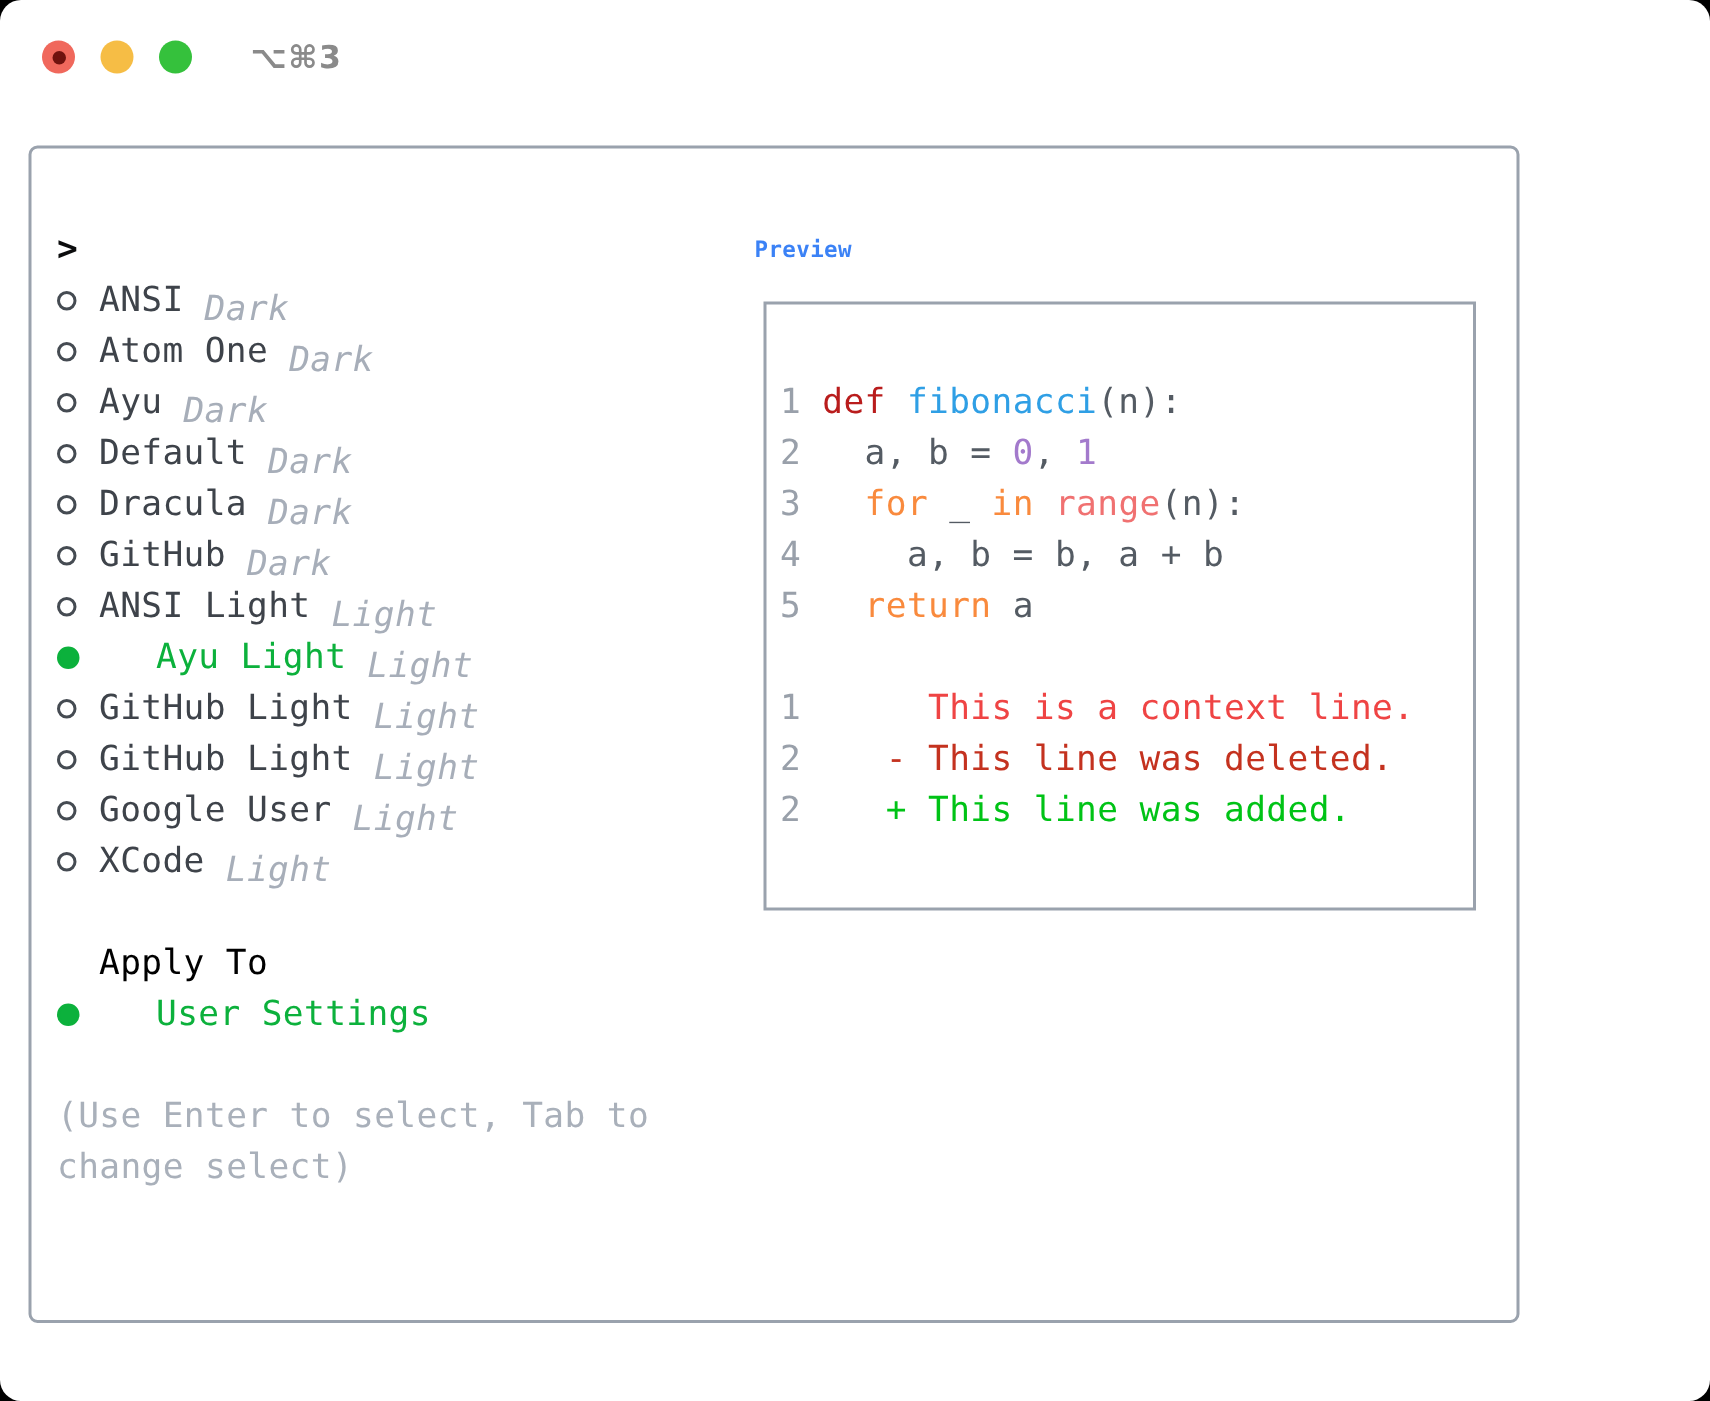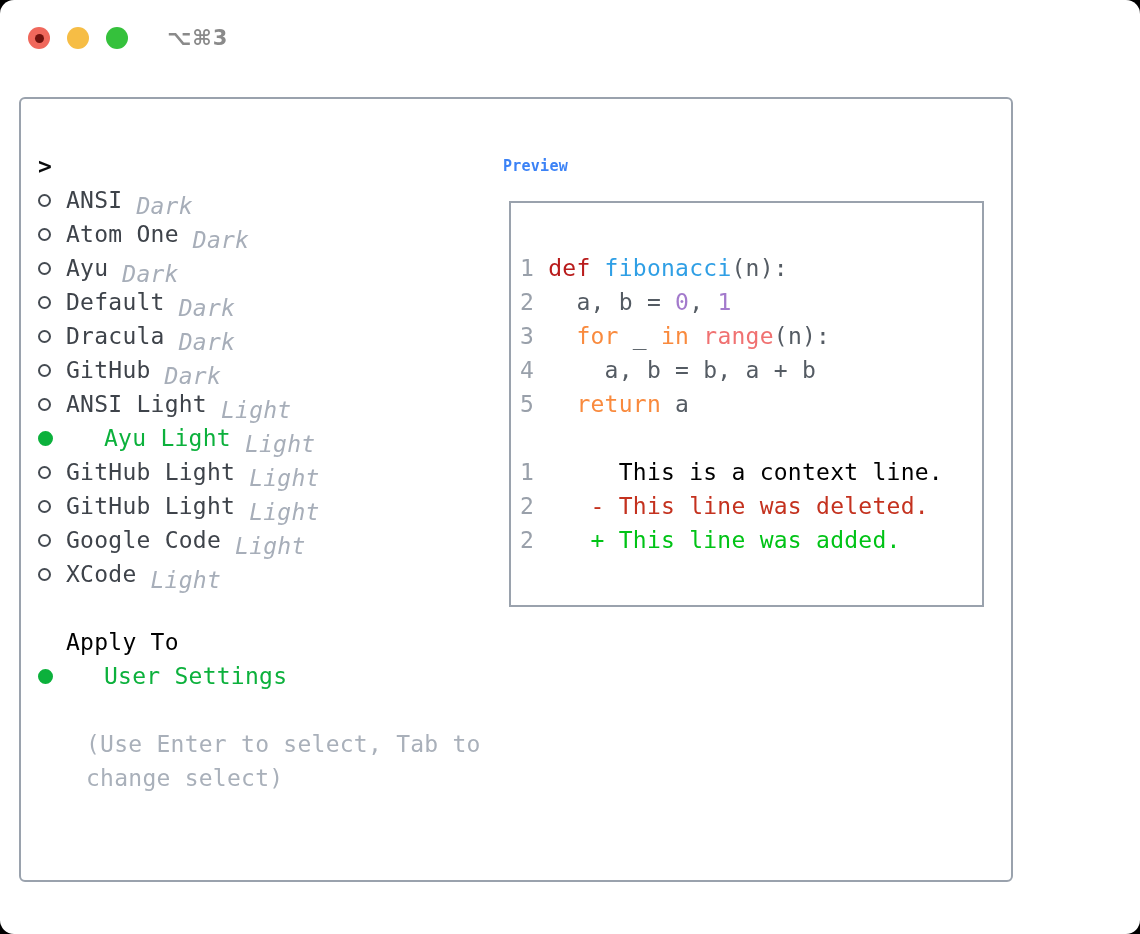--- a/index.html
+++ b/index.html
@@ -34,21 +34,21 @@
   }
   .pfx{width:28px;flex:none;display:flex;align-items:center;}
   .caret{font-weight:bold;color:#0b0c0d;}
   .hdr{font-weight:bold;color:#0b0c0d;}
   .apply-ttl{color:#000;}
   .circle{width:13px;height:13px;border:2px solid #454b52;border-radius:50%;box-sizing:border-box;}
   .circle.filled{width:15px;height:15px;background:var(--green);border-color:var(--green);}
   .sel .nm{color:var(--green);margin-left:38px;}
   .tag{color:#a7aeb9;font-style:italic;margin-left:14px;margin-top:12px;}
   .spacer{height:34px;}
-  .hint-line{color:#a9b0ba;margin-left:48px;}
+  .hint-line{color:#a9b0ba;}
   
   .preview-hdr{
     position:absolute;left:482px;top:50px;height:34px;line-height:34px;
     font-size:15px;letter-spacing:0.25px;font-weight:bold;color:#3b82f6;
   }
   .preview-box{
     position:absolute;left:488px;top:102px;width:475px;height:406px;
     border:2px solid var(--border);box-sizing:border-box;background:#fff;
     padding:48px 0 0 9px;overflow:hidden;
   }
@@ -77,21 +77,21 @@
           <div class="row"><span class="pfx"><span class="circle"></span></span><span class="nm">ANSI</span><span class="tag">Dark</span></div>
           <div class="row"><span class="pfx"><span class="circle"></span></span><span class="nm">Atom One</span><span class="tag">Dark</span></div>
           <div class="row"><span class="pfx"><span class="circle"></span></span><span class="nm">Ayu</span><span class="tag">Dark</span></div>
           <div class="row"><span class="pfx"><span class="circle"></span></span><span class="nm">Default</span><span class="tag">Dark</span></div>
           <div class="row"><span class="pfx"><span class="circle"></span></span><span class="nm">Dracula</span><span class="tag">Dark</span></div>
           <div class="row"><span class="pfx"><span class="circle"></span></span><span class="nm">GitHub</span><span class="tag">Dark</span></div>
           <div class="row"><span class="pfx"><span class="circle"></span></span><span class="nm">ANSI Light</span><span class="tag">Light</span></div>
           <div class="row sel"><span class="pfx"><span class="circle filled"></span></span><span class="nm">Ayu Light</span><span class="tag">Light</span></div>
           <div class="row"><span class="pfx"><span class="circle"></span></span><span class="nm">GitHub Light</span><span class="tag">Light</span></div>
           <div class="row"><span class="pfx"><span class="circle"></span></span><span class="nm">GitHub Light</span><span class="tag">Light</span></div>
-          <div class="row"><span class="pfx"><span class="circle"></span></span><span class="nm">Google Code</span><span class="tag">Light</span></div>
+          <div class="row"><span class="pfx"><span class="circle"></span></span><span class="nm">Google User</span><span class="tag">Light</span></div>
           <div class="row"><span class="pfx"><span class="circle"></span></span><span class="nm">XCode</span><span class="tag">Light</span></div>
         </div>
 
       <div class="spacer"></div>
 
       <div class="row">
         <span class="pfx"></span>
         <span class="apply-ttl">Apply To</span>
       </div>
 
@@ -108,20 +108,20 @@
     <div class="preview-hdr">Preview</div>
 
     <div class="preview-box">
       <div>
           <div class="cline"><span style="color: rgb(153, 160, 170);">1 </span><span style="color: #b91c1c;">def</span><span style="color: rgb(84, 91, 99);"> </span><span style="color: rgb(47, 159, 229);">fibonacci</span><span style="color: rgb(84, 91, 99);">(n):</span></div>
           <div class="cline"><span style="color: rgb(153, 160, 170);">2 </span><span style="color: rgb(84, 91, 99);">  a, b = </span><span style="color: rgb(163, 122, 204);">0</span><span style="color: rgb(84, 91, 99);">, </span><span style="color: rgb(163, 122, 204);">1</span></div>
           <div class="cline"><span style="color: rgb(153, 160, 170);">3 </span><span style="color: rgb(84, 91, 99);">  </span><span style="color: rgb(249, 138, 61);">for</span><span style="color: rgb(84, 91, 99);"> _ </span><span style="color: rgb(249, 138, 61);">in</span><span style="color: rgb(84, 91, 99);"> </span><span style="color: rgb(240, 113, 113);">range</span><span style="color: rgb(84, 91, 99);">(n):</span></div>
           <div class="cline"><span style="color: rgb(153, 160, 170);">4 </span><span style="color: rgb(84, 91, 99);">    a, b = b, a + b</span></div>
           <div class="cline"><span style="color: rgb(153, 160, 170);">5 </span><span style="color: rgb(84, 91, 99);">  </span><span style="color: rgb(249, 138, 61); text-align: center;">return</span><span style="color: rgb(84, 91, 99);"> a</span></div>
           <div class="cline">&nbsp;</div>
-          <div class="cline"><span style="color: rgb(153, 160, 170);">1 </span><span style="color: #000000; text-align: center;">     This is a context line.</span></div>
+          <div class="cline"><span style="color: rgb(153, 160, 170);">1 </span><span style="color: #ef4444; text-align: center;">     This is a context line.</span></div>
           <div class="cline"><span style="color: rgb(153, 160, 170);">2 </span><span style="color: rgb(196, 50, 31);">   - This line was deleted.</span></div>
           <div class="cline"><span style="color: rgb(153, 160, 170);">2 </span><span style="color: rgb(0, 195, 22);">   + This line was added.</span></div>
         </div>
     </div>
 
   </div>
 </div>
 
 </body></html>

